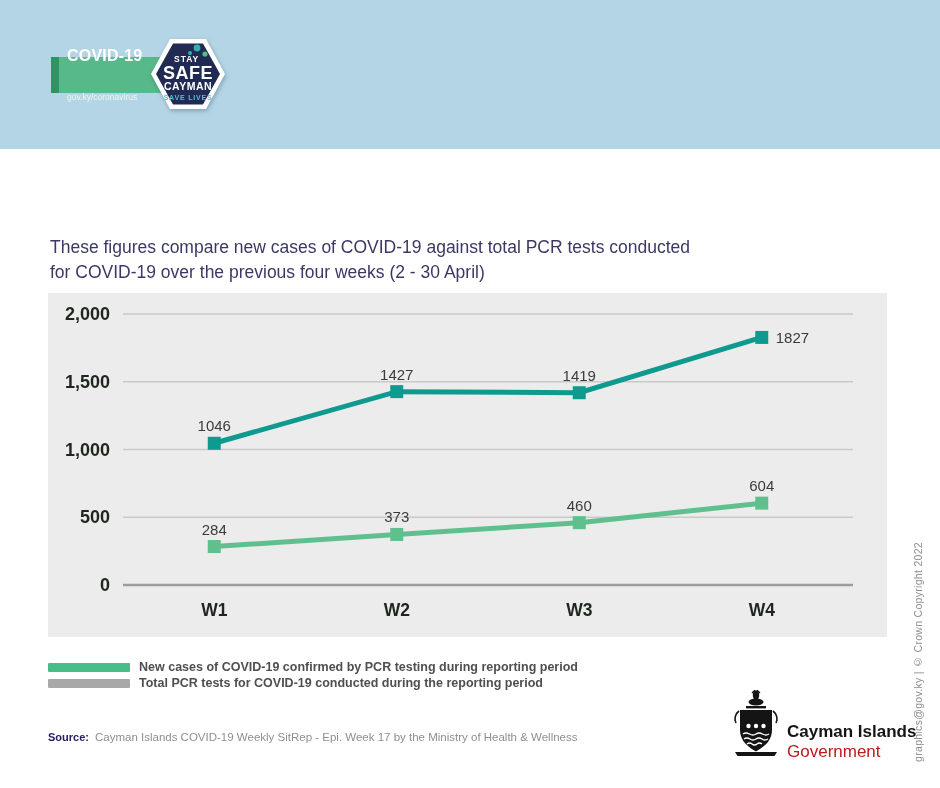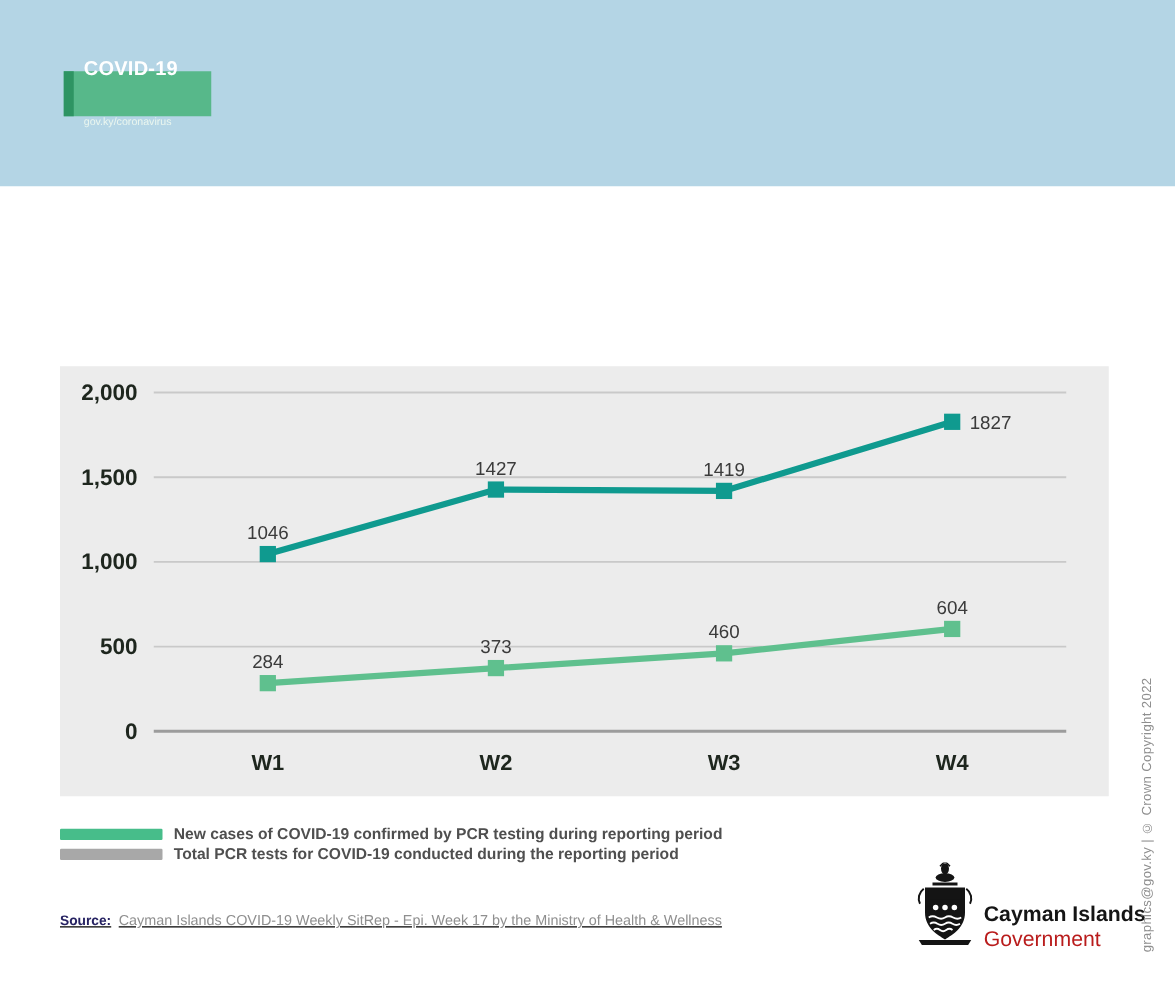--- a/index.html
+++ b/index.html
@@ -38,21 +38,21 @@
   .chart-area { position:absolute; left:48px; top:293px; width:839px; height:344px; background:#ececec; }
   .chart-area svg { display:block; }
 
   
   .legend { position:absolute; left:48px; top:659px; }
   .legend-row { display:flex; align-items:center; height:16px; }
   .legend-swatch { width:82px; height:9px; border-radius:1px; flex:0 0 82px; }
   .legend-label { margin-left:9px; font-size:12.5px; color:#4f4f4f;font-weight:bold; }
 
   
-  .source-line { position:absolute; left:48px; top:731px; font-size:11.5px;text-decoration:underline; }
+  .source-line { position:absolute; left:48px; top:731px; font-size:11.5px; }
   .source-label { font-weight:bold; color:#262262; font-size:11px; margin-right:6px; }
   .source-text { color:#8f8f8f; }
 
   
   .gov-logo { position:absolute; left:731px; top:690px; display:flex; align-items:flex-end; }
   .gov-arms { width:50px; height:72px; }
   .gov-text { margin-left:6px; }
   .gov-name { font-size:17px; font-weight:bold; color:#151515; line-height:20px; }
   .gov-sub { font-size:17px; color:#b91c1c; line-height:20px; }
 
@@ -68,22 +68,37 @@
 
 <div class="page">
 
   <div class="banner" style="background: rgb(180, 213, 229);">
     <div class="ribbon" style="background: rgb(87, 184, 138);">
       <div class="ribbon-edge" style="background: rgb(46, 148, 99);"></div>
       <div class="ribbon-title">COVID-19</div>
       <div class="ribbon-url">gov.ky/coronavirus</div>
     </div>
 
+    <div class="badge-wrap">
+      <svg viewBox="0 0 78 86" width="78" height="86">
+        <polygon points="2,43 21,8 57,8 76,43 57,78 21,78" fill="#ffffff"></polygon>
+        <polygon points="7,43 24,12.5 54,12.5 71,43 54,73.5 24,73.5" fill="#202a52"></polygon>
+        <circle cx="41" cy="22" r="2" fill="#2ab5ac"></circle>
+        <circle cx="48" cy="17" r="3.4" fill="#2ab5ac"></circle>
+        <circle cx="56" cy="23" r="2.6" fill="#57b88a"></circle>
+        <text x="25" y="31" font-size="8.5" font-weight="bold" fill="#ffffff" letter-spacing="1" font-family="Liberation Sans, sans-serif">STAY</text>
+        <text x="39" y="48" font-size="18" font-weight="bold" fill="#ffffff" text-anchor="middle" letter-spacing="0.5" font-family="Liberation Sans, sans-serif">SAFE</text>
+        <text x="39" y="59" font-size="10.5" font-weight="bold" fill="#ffffff" text-anchor="middle" letter-spacing="0.5" font-family="Liberation Sans, sans-serif">CAYMAN</text>
+        <text x="39" y="69" font-size="7" font-weight="bold" text-anchor="middle" letter-spacing="0.8" font-family="Liberation Sans, sans-serif" fill="#4fc3cf">SAVE LIVES</text>
+      </svg>
+    </div>
   </div>
 
+  <p class="page-subtitle">These figures compare new cases of COVID-19 against total PCR tests conducted
+ for COVID-19 over the previous four weeks (2 - 30 April)</p>
 
   <div class="chart-area" style="background: rgb(236, 236, 236);">
     <svg id="chart-svg" width="839" height="344" viewBox="0 0 839 344">
         <line x1="75" x2="805" y1="292" y2="292" stroke="#9c9c9c" stroke-width="2.5"></line>
         <text x="62" y="298" text-anchor="end" font-size="18" font-weight="bold" fill="#1e261e" font-family="Liberation Sans, sans-serif">0</text>
         <line x1="75" x2="805" y1="224.25" y2="224.25" stroke="#c9c9c9" stroke-width="1.5"></line>
         <text x="62" y="230.25" text-anchor="end" font-size="18" font-weight="bold" fill="#1e261e" font-family="Liberation Sans, sans-serif">500</text>
         <line x1="75" x2="805" y1="156.5" y2="156.5" stroke="#c9c9c9" stroke-width="1.5"></line>
         <text x="62" y="162.5" text-anchor="end" font-size="18" font-weight="bold" fill="#1e261e" font-family="Liberation Sans, sans-serif">1,000</text>
         <line x1="75" x2="805" y1="88.75" y2="88.75" stroke="#c9c9c9" stroke-width="1.5"></line>

